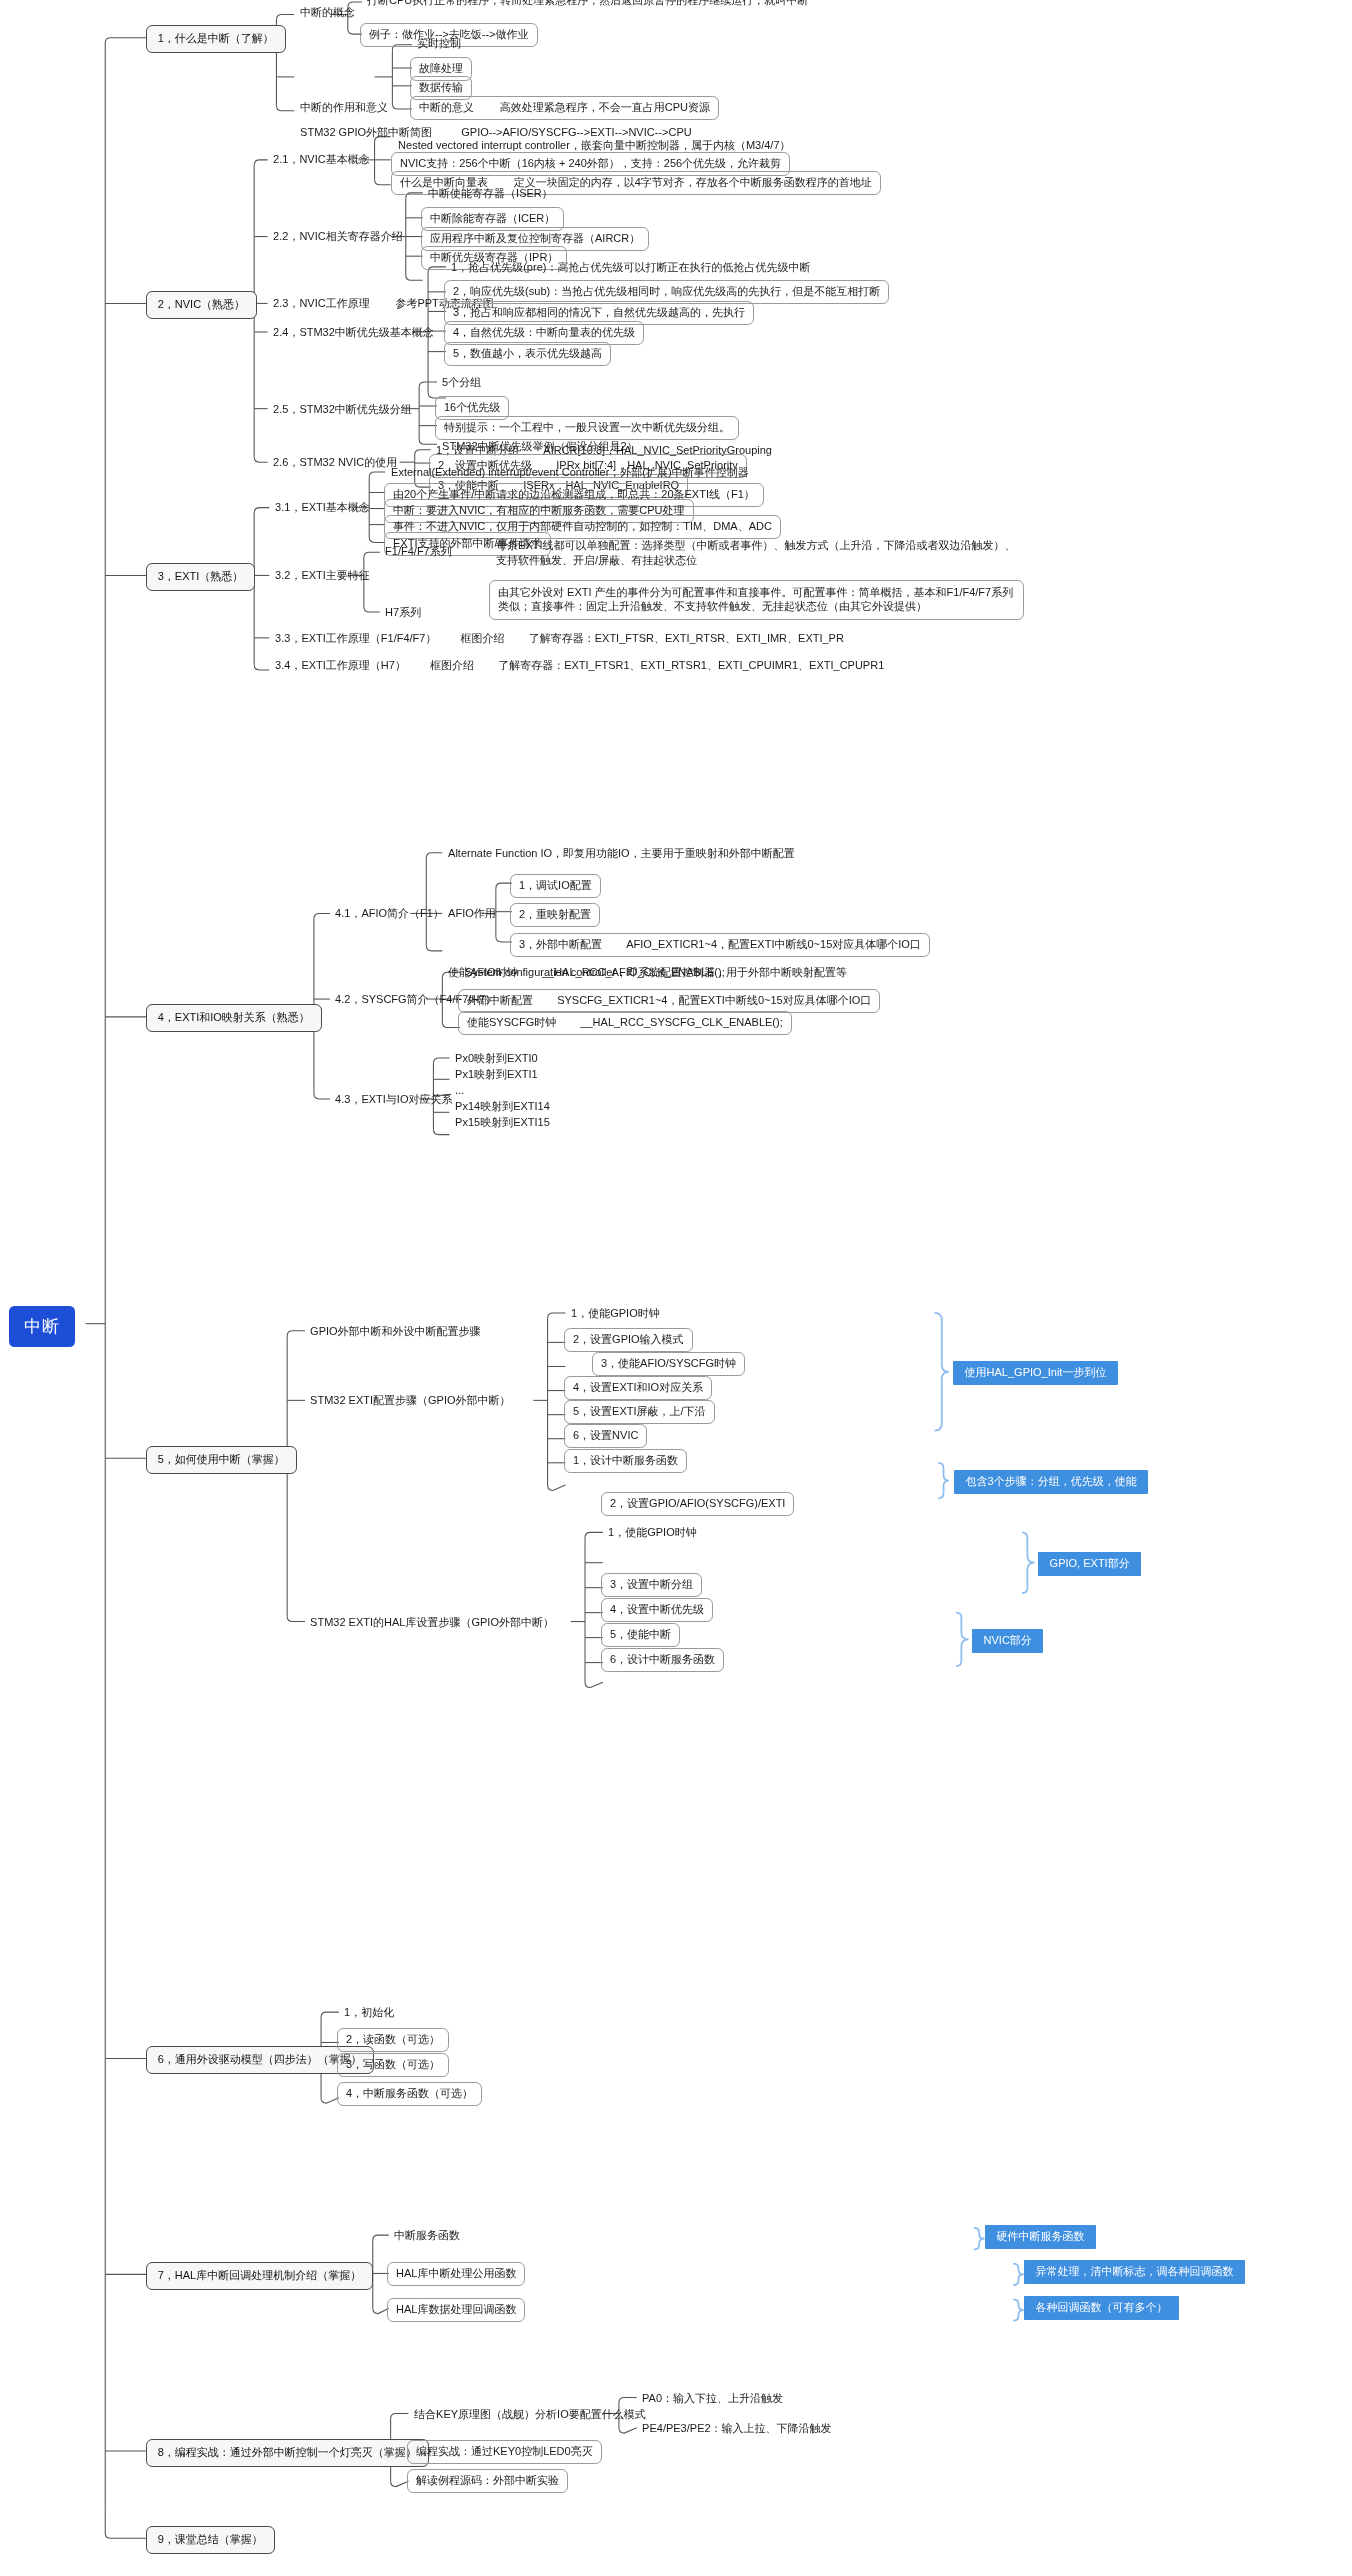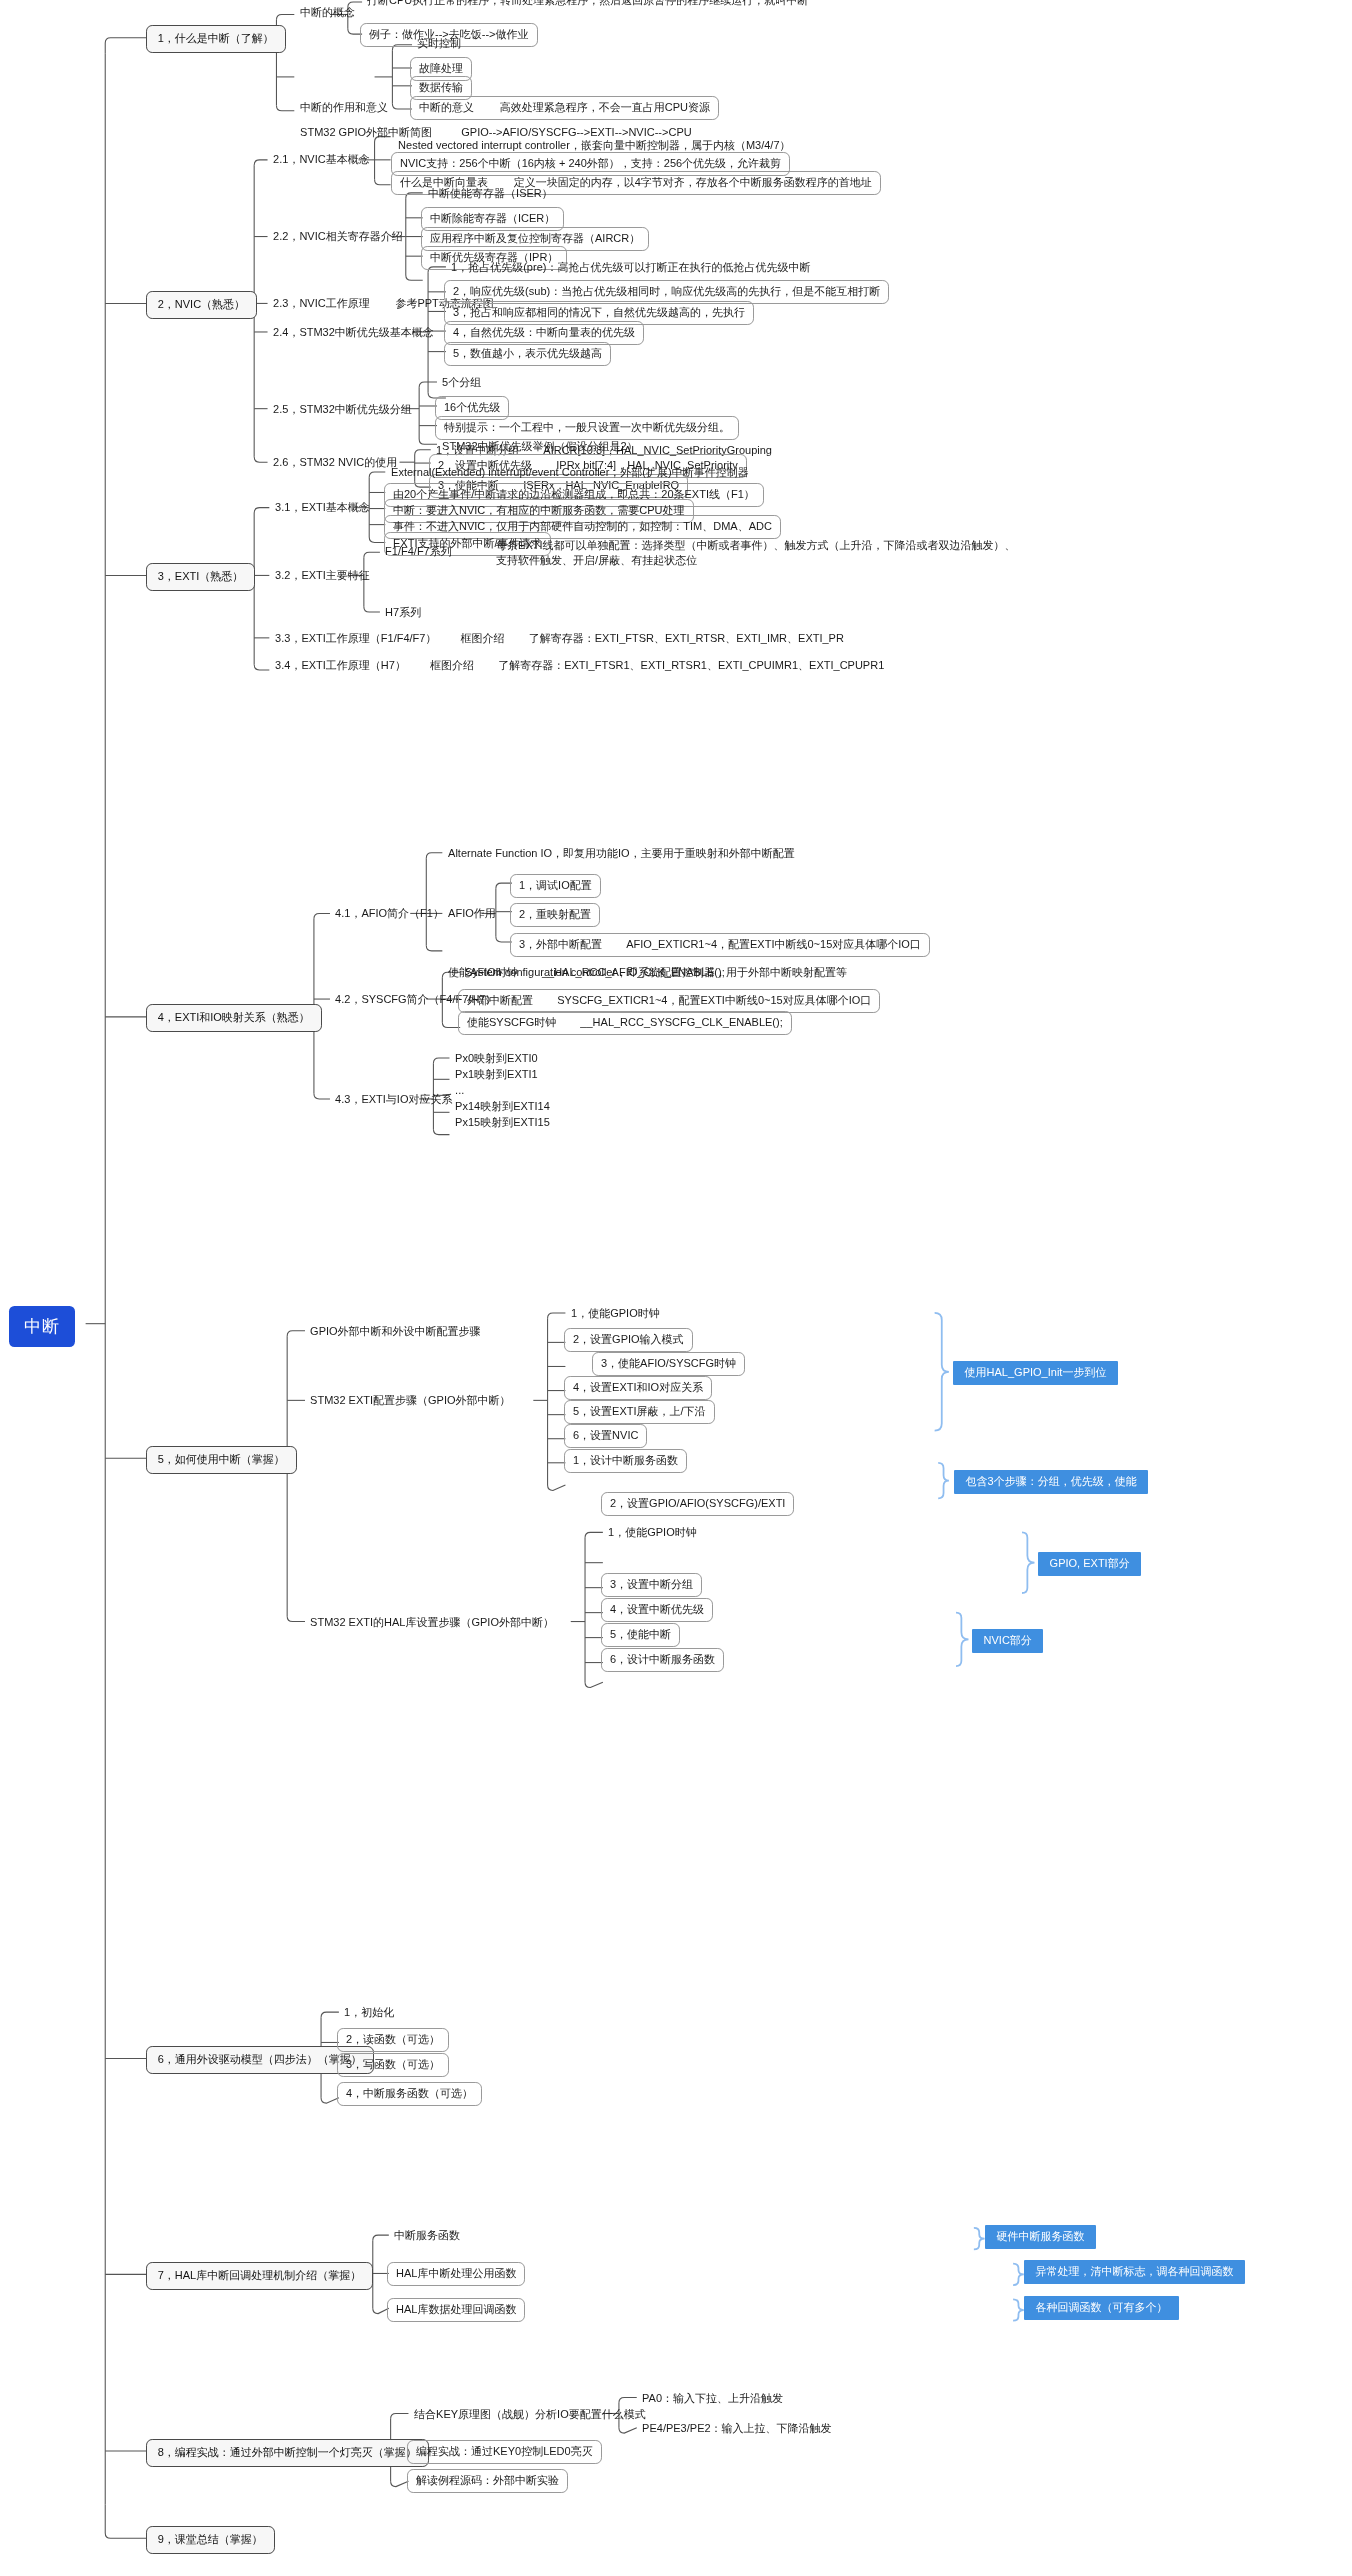--- a/index.html
+++ b/index.html
@@ -345,20 +345,21 @@
   <div class="node plain" style="left:384px; top:463px;">External(Extended) interrupt/event Controller，外部(扩展)中断事件控制器</div>
   <div class="node l2" style="left:384px; top:483px;">由20个产生事件/中断请求的边沿检测器组成，即总共：20条EXTI线（F1）</div>
   <div class="node l2" style="left:384px; top:499px;">中断：要进入NVIC，有相应的中断服务函数，需要CPU处理</div>
   <div class="node l2" style="left:384px; top:515px;">事件：不进入NVIC，仅用于内部硬件自动控制的，如控制：TIM、DMA、ADC</div>
   <div class="node l2" style="left:384px; top:532px;">EXTI支持的外部中断/事件请求</div>
 
   <div class="node plain" style="left:268px; top:566px;">3.2，EXTI主要特征</div>
   <div class="node plain" style="left:378px; top:542px;">F1/F4/F7系列</div>
   <div class="node plain" style="left:489px; top:535px; white-space:normal; width:535px; line-height:1.35;">每条EXTI线都可以单独配置：选择类型（中断或者事件）、触发方式（上升沿，下降沿或者双边沿触发）、支持软件触发、开启/屏蔽、有挂起状态位</div>
   <div class="node plain" style="left:378px; top:603px;">H7系列</div>
+  <div class="node l2" style="left:489px; top:580px; white-space:normal; width:535px; line-height:1.35;">由其它外设对 EXTI 产生的事件分为可配置事件和直接事件。可配置事件：简单概括，基本和F1/F4/F7系列类似；直接事件：固定上升沿触发、不支持软件触发、无挂起状态位（由其它外设提供）</div>
 
   <div class="node plain" style="left:268px; top:629px;">
     <span>3.3，EXTI工作原理（F1/F4/F7）</span>
     <span style="display:inline-block;width:18px;"></span>
     <span>框图介绍</span>
     <span style="display:inline-block;width:18px;"></span>
     <span>了解寄存器：EXTI_FTSR、EXTI_RTSR、EXTI_IMR、EXTI_PR</span>
   </div>
   <div class="node plain" style="left:268px; top:656px;">
     <span>3.4，EXTI工作原理（H7）</span>

